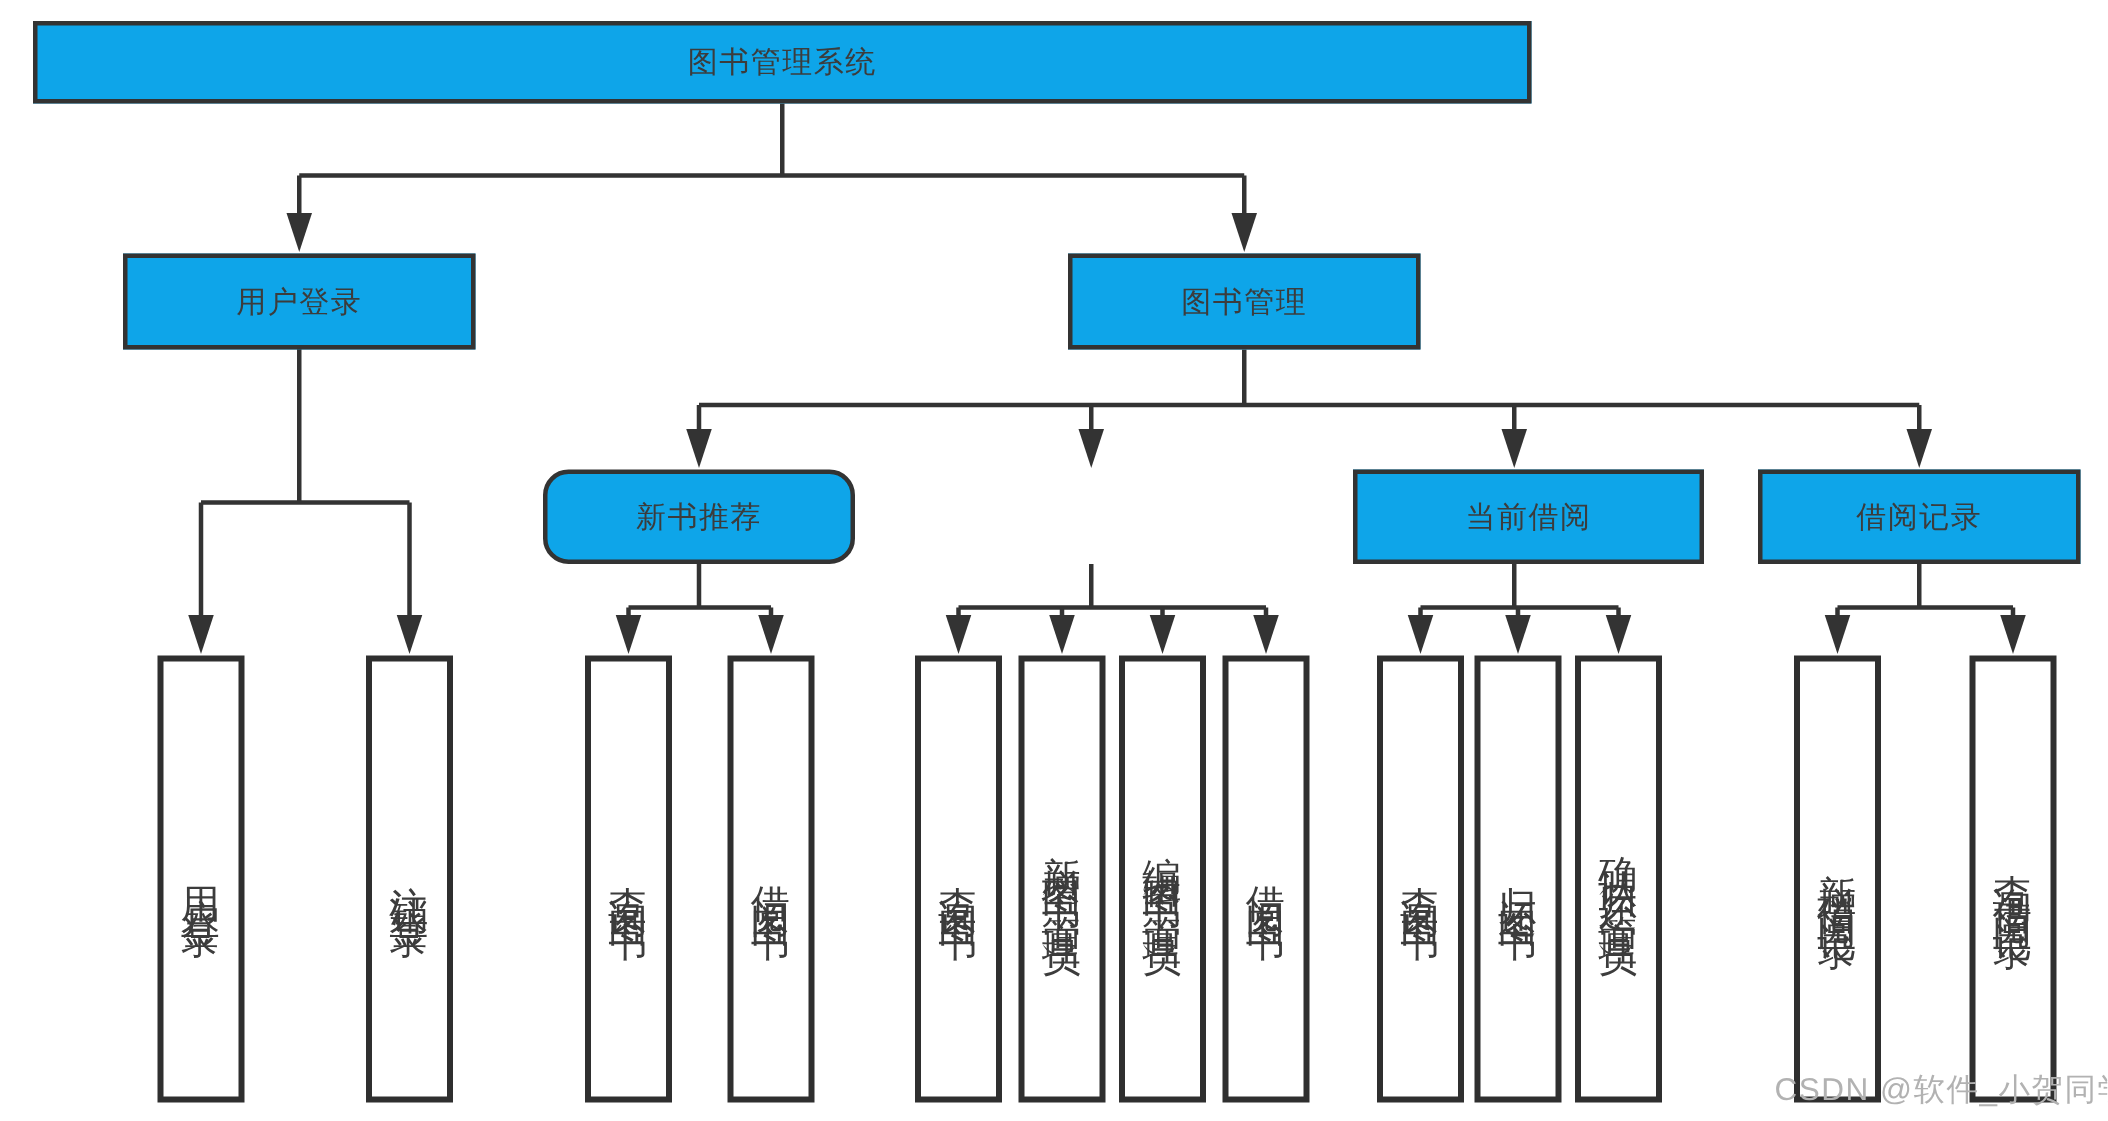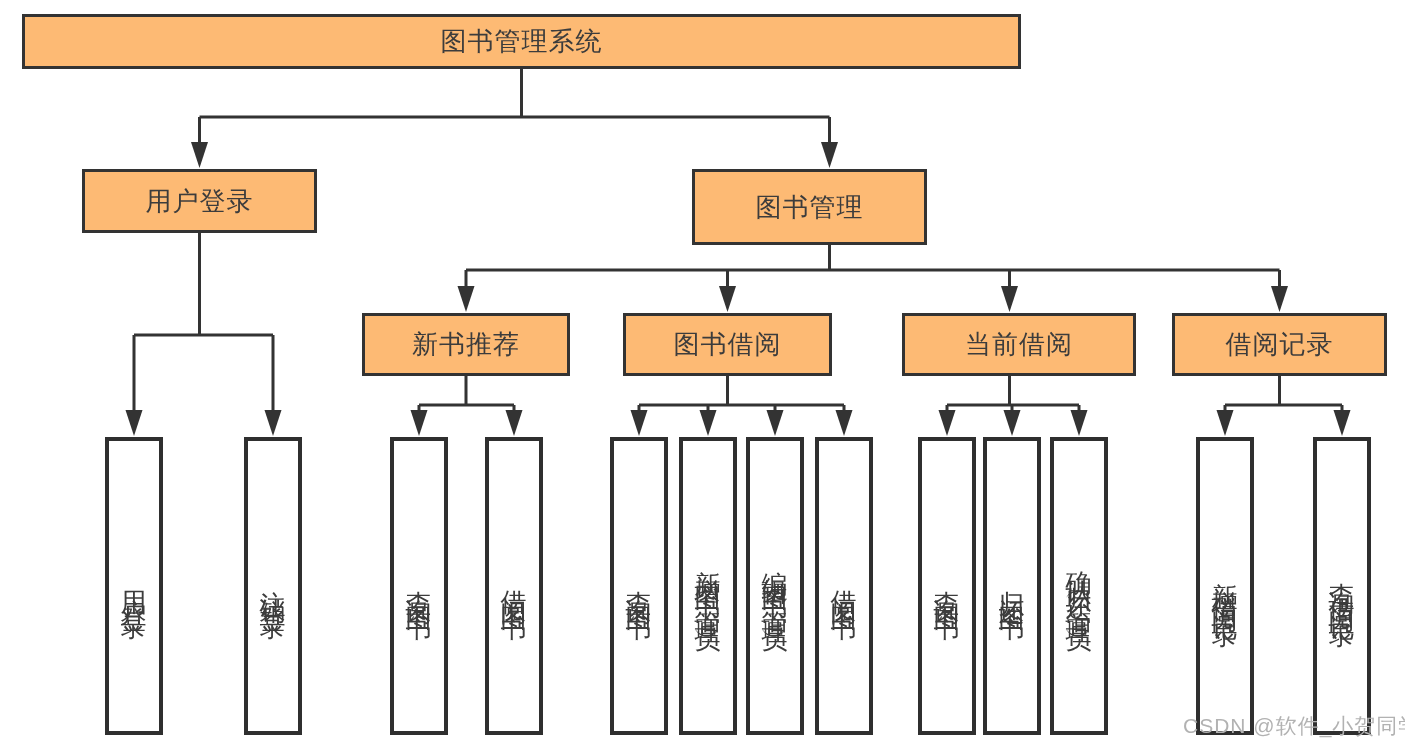--- a/index.html
+++ b/index.html
@@ -18,25 +18,25 @@
   #wires {
     position: absolute;
     left: 0; top: 0;
     width: 1405px; height: 747px;
     z-index: 1;
   }
   .hnode {
     position: absolute;
     box-sizing: border-box;
     border: 3px solid #333333;
-    background: #fdba74;
+    background: #0ea5e9;
     display: flex;
     align-items: center;
     justify-content: center;
-    font-size: 26px;
+    font-size: 20px;
     letter-spacing: 1px;
     color: #3c3c3c;
     z-index: 2;
   }
   .vnode {
     position: absolute;
     box-sizing: border-box;
     border: 4px solid #2f2f2f;
     background: #ffffff;
     display: flex;
@@ -105,29 +105,26 @@
     <path fill="#333333" d="M1333.5 410 L1350.5 410 L1342 436 Z"></path>
   </svg>
 
   <div class="hnode" style="left:22px; top:14px; width:999px; height:55px;">
     <span>图书管理系统</span>
   </div>
 
   <div class="hnode" style="left:82px; top:169px; width:235px; height:64px;">
     <span>用户登录</span>
   </div>
-  <div class="hnode" style="left:692px; top:169px; width:235px; height:76px;">
+  <div class="hnode" style="left:712px; top:169px; width:235px; height:64px;">
     <span>图书管理</span>
   </div>
 
-  <div class="hnode" style="left:362px; top:313px; width:208px; height:63px;">
+  <div class="hnode" style="left:362px; top:313px; width:208px; height:63px;border-radius:17px;">
     <span>新书推荐</span>
-  </div>
-  <div class="hnode" style="left:623px; top:313px; width:209px; height:63px;">
-    <span>图书借阅</span>
   </div>
   <div class="hnode" style="left:902px; top:313px; width:234px; height:63px;">
     <span>当前借阅</span>
   </div>
   <div class="hnode" style="left:1172px; top:313px; width:215px; height:63px;">
     <span>借阅记录</span>
   </div>
 
   <div class="vnode" style="left:105px; top:437px; width:58px; height:298px;">
     <span class="vtext">用户登录</span>

